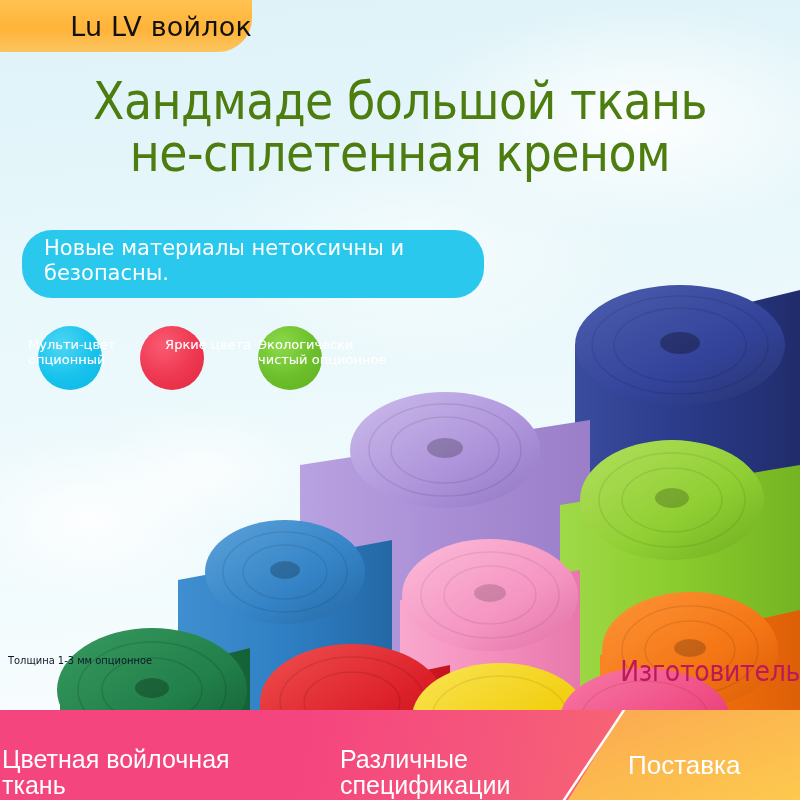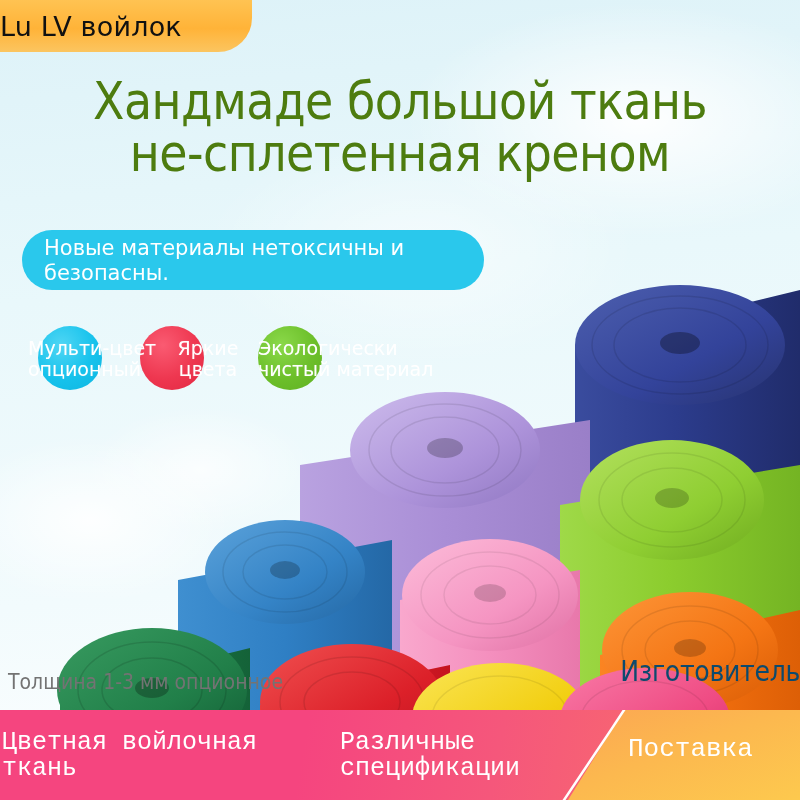--- a/index.html
+++ b/index.html
@@ -32,20 +32,21 @@
   .brand-tab {
     position: absolute;
     left: 0; top: 0;
     width: 252px;
     height: 52px;
     border-bottom-right-radius: 34px;
     background: linear-gradient(180deg, #ffc352 0%, #ffb338 55%, #fbc560 100%);
     display: flex;
     align-items: center;
     box-sizing: border-box;
+    justify-content: flex-end;
   }
   .brand-tab-text {
     font-size: 27px;
     color: #111111;
     letter-spacing: 0.2px;
     white-space: nowrap;
   }
 
   
   .headline {
@@ -74,21 +75,21 @@
 
   
   .pill {
     position: absolute;
     left: 22px; top: 230px;
     width: 462px;
     min-height: 58px;
     border-radius: 30px;
     background: #2ac8ec;
     box-sizing: border-box;
-    padding: 6px 22px 4px 22px;
+    padding: 6px 22px 12px 22px;
     display: flex;
     align-items: center;
   }
   .pill-text {
     color: #ffffff;
     font-size: 21px;
     line-height: 1.18;
     font-family: "DejaVu Sans", sans-serif;
   }
 
@@ -106,21 +107,21 @@
     width: 64px;
     height: 64px;
   }
   .feat-c1 { left: 38px;  background: radial-gradient(circle at 36% 30%, #4fd6f4 0%, #16c2ec 55%, #0fb6e0 100%); }
   .feat-c2 { left: 140px; background: radial-gradient(circle at 36% 30%, #fa5b72 0%, #ee3750 55%, #e22741 100%); }
   .feat-c3 { left: 258px; background: radial-gradient(circle at 36% 30%, #8bd94a 0%, #6cbf2a 55%, #5fb021 100%); }
 
   .feat-label {
     position: absolute;
     color: #ffffff;
-    font-size: 19px;
+    font-size: 13px;
     line-height: 1.12;
     top: 12px;
     white-space: pre-line;
     text-shadow: 0 0 1px rgba(255,255,255,0.35);
   }
   .feat-l1 { left: 28px;  width: 132px; }
   .feat-l2 { left: 148px; width: 120px; text-align: center; }
   .feat-l3 { left: 258px; width: 180px; }
 
   
@@ -128,30 +129,30 @@
     position: absolute;
     left: 0; top: 250px;
     width: 800px;
     height: 470px;
     overflow: hidden;
   }
 
   
   .caption-left {
     position: absolute;
-    left: 8px; top: 670px;
-    color: #737373;
-    font-size: 21px;
+    left: 8px; top: 654px;
+    color: #0f172a;
+    font-size: 11px;
     font-family: "DejaVu Sans Condensed", "Liberation Sans", sans-serif;
     white-space: nowrap;
   }
   .caption-right {
     position: absolute;
     right: 0px; top: 655px;
-    color: #0c4a6e;
+    color: #be185d;
     font-size: 28px;
     font-family: "DejaVu Sans Condensed", "Liberation Sans Narrow", "Liberation Sans", sans-serif;
     white-space: nowrap;
     letter-spacing: -0.3px;
   }
 
   
   .banner {
     position: absolute;
     left: 0; bottom: 0;
@@ -173,23 +174,24 @@
   }
   .banner-divider {
     position: absolute;
     top: -6px; left: 0;
     width: 800px; height: 102px;
     pointer-events: none;
   }
   .banner-text {
     position: absolute;
     color: #ffffff;
-    font-family: Liberation Mono, monospace;
+    font-family: Liberation Sans, sans-serif;
     line-height: 1.05;
     white-space: pre-line;
+    margin-top: 16px;
   }
   .bt-1 { left: 2px;   top: 20px; font-size: 25px; width: 310px; }
   .bt-2 { left: 340px; top: 20px; font-size: 25px; width: 270px; text-align: left; }
   .bt-3 { left: 628px; top: 26px; font-size: 26px; }
 
   
   .notch {
     position: absolute;
     left: 408px; top: 250px;
     width: 74px; height: 8px;
@@ -409,21 +411,21 @@
   </div>
 
   <div class="features">
     <span class="feat-circle feat-c1"></span>
     <span class="feat-circle feat-c2"></span>
     <span class="feat-circle feat-c3"></span>
     <span class="feat-label feat-l1">Мульти-цвет
 опционный</span>
     <span class="feat-label feat-l2">Яркие цвета</span>
     <span class="feat-label feat-l3">Экологически
-чистый материал</span>
+чистый опционное</span>
   </div>
 
   <div class="caption-left">Толщина 1-3 мм опционное</div>
   <div class="caption-right">Изготовитель</div>
 
   <div class="banner">
     <div class="banner-pink"></div>
     <div class="banner-orange"></div>
     <svg class="banner-divider" viewBox="0 0 800 102">
       <path d="M 628 0 C 605 35, 580 72, 560 102" stroke="#ffffff" stroke-width="2.5" fill="none"></path>

